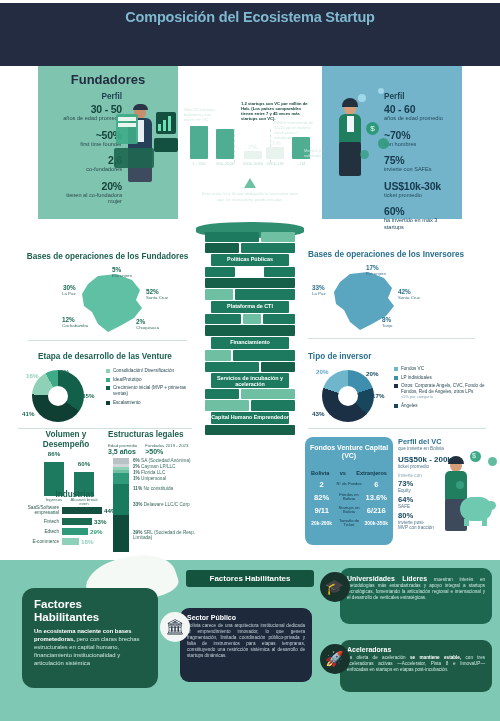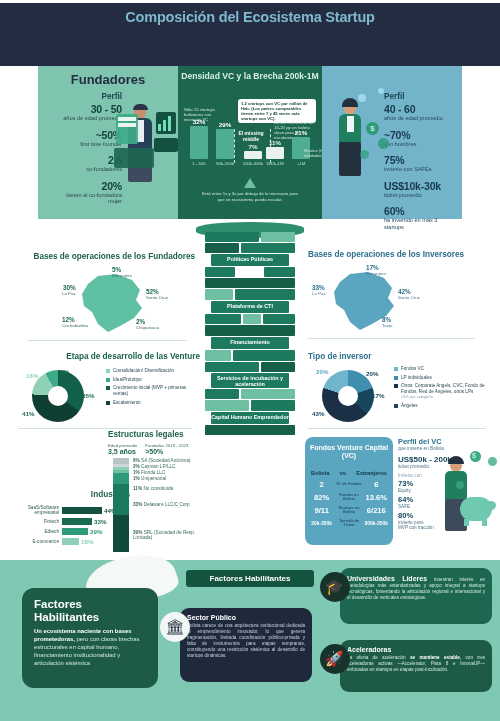--- a/index.html
+++ b/index.html
@@ -82,21 +82,21 @@
   .brick-lbl {
     position:absolute; width:90px; text-align:center; color:#ffffff;
     font-size:5.4px; font-weight:bold; line-height:1.2;
   }
   .tower-top {
     position:absolute; left:196px; top:222px; width:108px; height:16px;
     background:#2f8e70; border-radius:50%/40%;
   }
 
   
-  .block-title { font-size:8.2px; font-weight:bold; color:#1b5f4c; text-align:right; line-height:1.2;}
+  .block-title { font-size:8.2px; font-weight:bold; color:#1b5f4c; text-align:center; line-height:1.2;}
   .block-title.blue { color:#2a6f8c; text-align:left;}
   .hr { border-top:1px solid #cfe3da; }
 
   .map { position:relative; }
   .map svg { display:block; }
   .mp { position:absolute; font-size:6.4px; font-weight:bold; }
   .mp .n { display:block; }
   .mp .c { display:block; font-size:4.4px; font-weight:normal; color:#3a6e63; }
   .mp.b { color:#2a6f8c; }
   .mp.b .c { color:#46798f; }
@@ -231,23 +231,20 @@
       <div class="person" style="left:80px;top:57px;width:18px;height:4px;background:#e9f6f0;"></div>
       <div class="person" style="left:76px;top:82px;width:40px;height:20px;background:#1d6650;border-radius:2px;opacity:.9;"></div>
       <div class="person" style="left:118px;top:46px;width:20px;height:22px;background:#14503f;border-radius:2px;"></div>
       <div class="person" style="left:120px;top:58px;width:3px;height:7px;background:#6fe0b6;"></div>
       <div class="person" style="left:125px;top:54px;width:3px;height:11px;background:#6fe0b6;"></div>
       <div class="person" style="left:130px;top:50px;width:3px;height:15px;background:#6fe0b6;"></div>
       <div class="person" style="left:116px;top:72px;width:24px;height:14px;background:#14503f;border-radius:2px;"></div>
     </div>
   </div>
 
-  <div class="panel-center">
-    <div class="c-title">Densidad VC y la Brecha 200k-1M</div>
-  </div>
   <div class="chart-area">
     <div class="cap-left">Sólo 15 startups bolivianas con inversión VC</div>
     <div class="note-box" style="left:56px;top:4px;width:78px;">1,2 startups con VC por millón de Hab. (Los países comparables tienen entre 7 y 45 veces más startups con VC).</div>
     <div class="mid-lbl" style="left:52px;top:36px;width:34px;">El missing middle</div>
     <div class="mid-lbl" style="left:92px;top:26px;width:44px;color:#cfe8de;font-weight:normal;text-align:left;font-size:4.3px;">Déficit estructural de 15-20 pp en boleto clave para el escalamiento</div>
     <div class="dash" style="left:52px;top:34px;height:34px;"></div>
     <div class="dash" style="left:88px;top:34px;height:34px;"></div>
     <div class="bars">
       <div class="bar-wrap" style="left:0px;">
         <div class="bar-val">32%</div>
@@ -470,20 +467,33 @@
         </div>
         <div class="row">
             <span class="sw" style="background:#17465d;"></span>
             <span>Ángeles</span>
           </div>
       </div>
     </div>
     <div class="hr" style="margin:0 8px 0 0;"></div>
   </div>
 
+  <div style="position:absolute;left:24px;top:430px;width:84px;">
+    <div class="block-title">Volumen y Desempeño</div>
+    <div style="position:relative;height:52px;margin-top:4px;">
+      <div style="position:absolute;left:16px;bottom:10px;height:38px;width:60px;">
+        <div class="vol-bar" style="left:4px;height:34px;"></div>
+        <div class="vol-bar" style="left:34px;height:24px;"></div>
+        <div class="vol-val" style="left:-1px;top:-8px;">86%</div>
+        <div class="vol-val" style="left:29px;top:2px;">60%</div>
+        <div class="vol-cat" style="left:-3px;top:40px;">Ingresos</div>
+        <div class="vol-cat" style="left:27px;top:40px;">Alcanzó break even</div>
+      </div>
+    </div>
+  </div>
 
   <div style="position:absolute;left:20px;top:490px;width:110px;">
     <div class="block-title">Industrias</div>
     <div style="margin-top:5px;">
       <div class="ind-row">
         <div class="ind-name">SaaS/Software empresarial</div>
         <div class="ind-bar" style="width:40px;background:#14503f;"></div>
         <div class="ind-val" style="color:#14503f;">44%</div>
       </div>
       <div class="ind-row">

